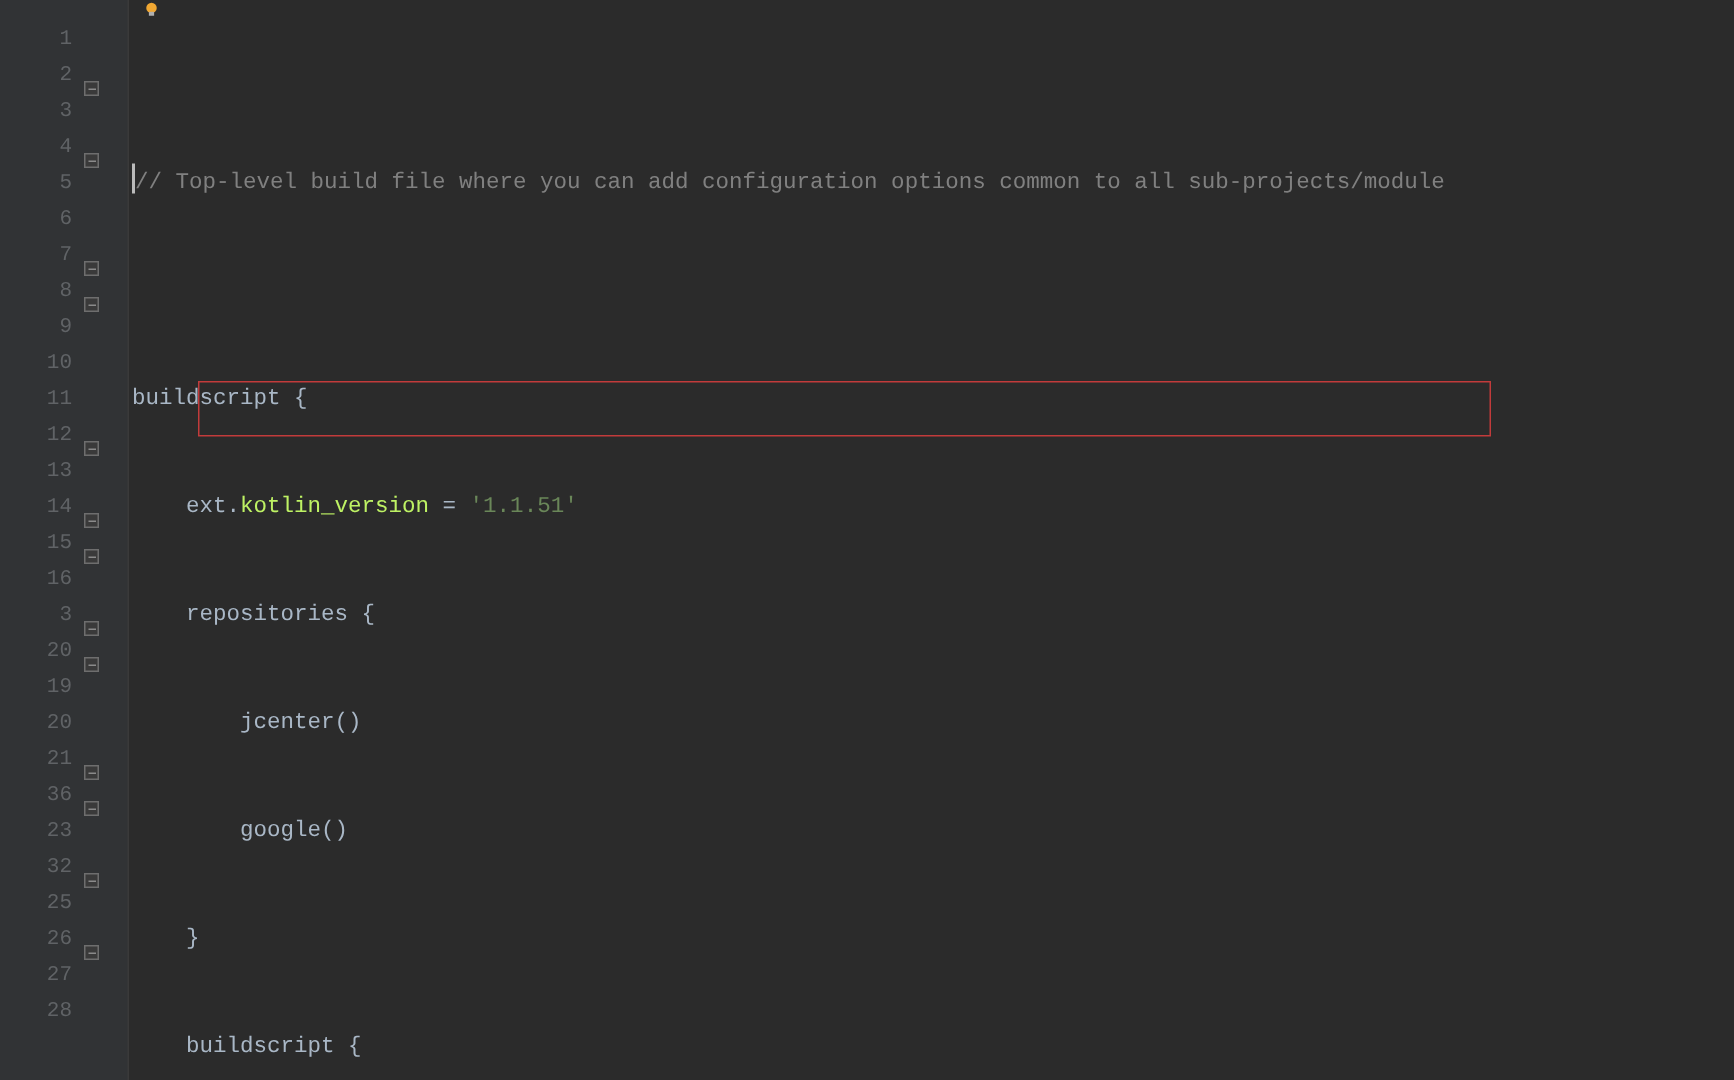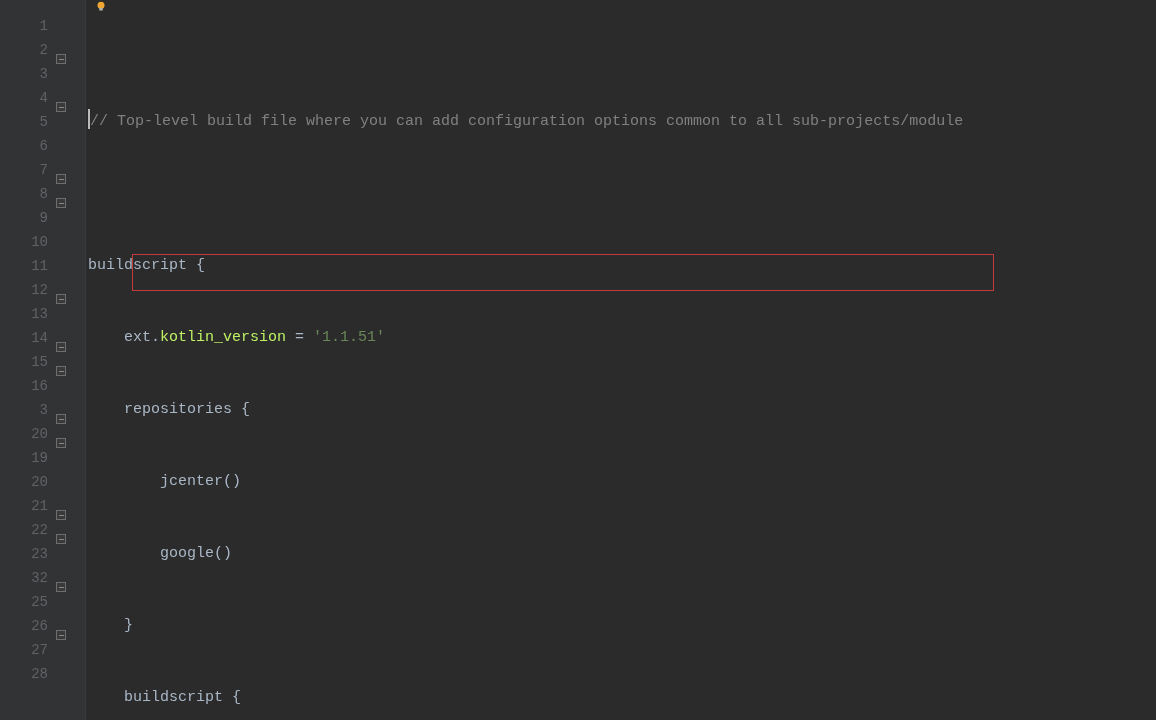--- a/index.html
+++ b/index.html
@@ -138,21 +138,21 @@
       <div>12</div>
       <div>13</div>
       <div>14</div>
       <div>15</div>
       <div>16</div>
       <div>3</div>
       <div>20</div>
       <div>19</div>
       <div>20</div>
       <div>21</div>
-      <div>22</div>
+      <div>36</div>
       <div>23</div>
       <div>32</div>
       <div>25</div>
       <div>26</div>
       <div>27</div>
       <div>28</div>
     </div>
     <div class="fold-column">
       <div class="fold-marker" style="top:54px"></div>
       <div class="fold-marker" style="top:102px"></div>

